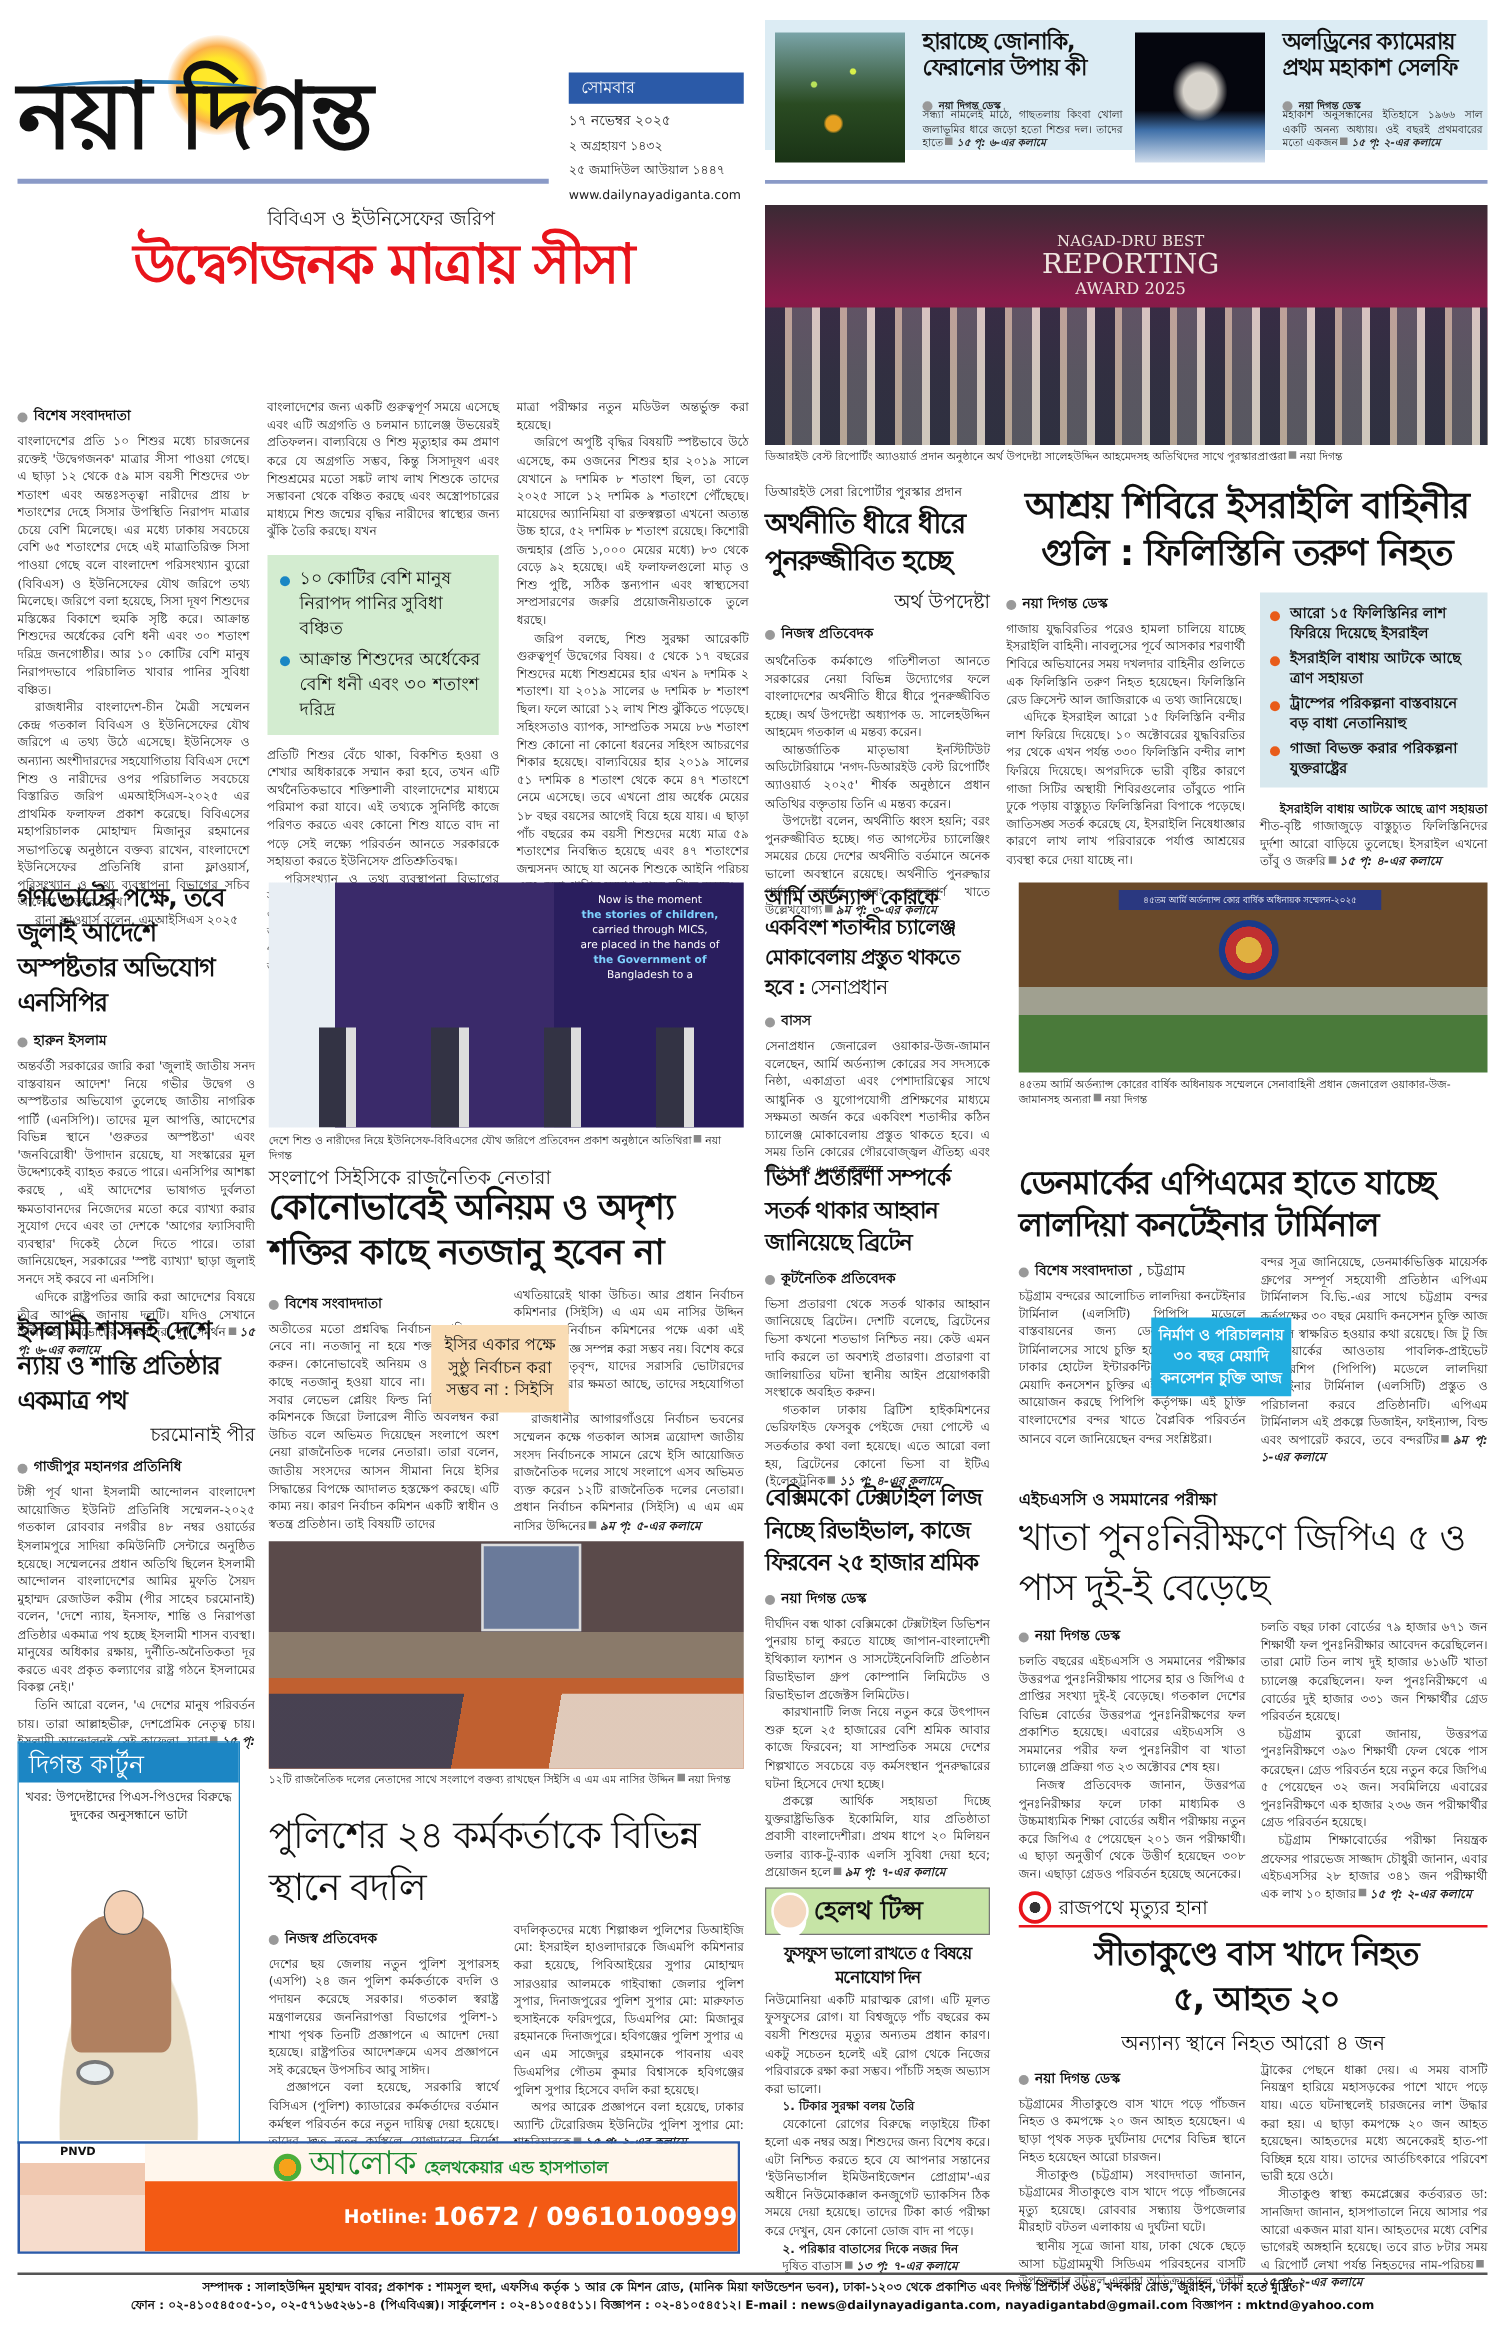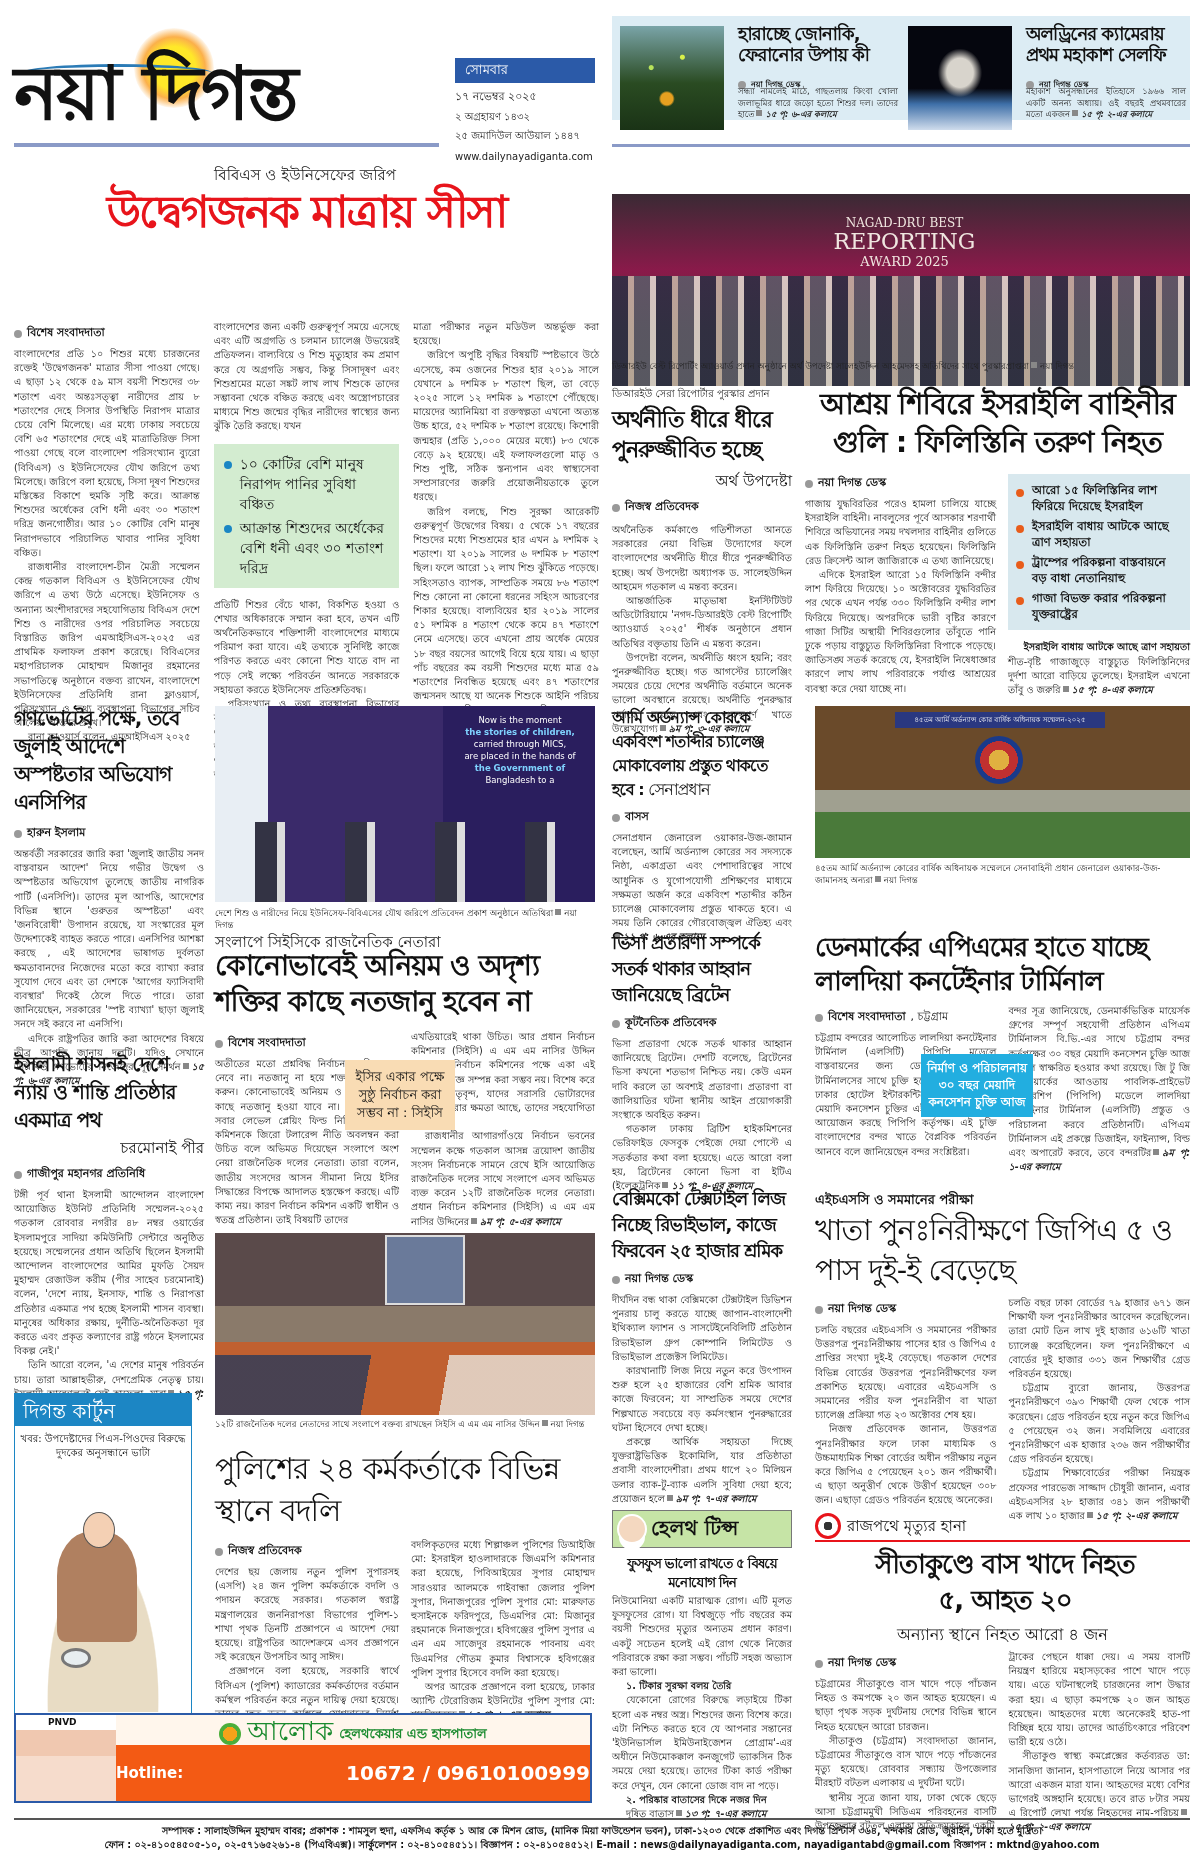--- a/index.html
+++ b/index.html
@@ -80,21 +80,21 @@
           <p>বাংলাদেশের প্রতি ১০ শিশুর মধ্যে চারজনের রক্তেই 'উদ্বেগজনক' মাত্রার সীসা পাওয়া গেছে। এ ছাড়া ১২ থেকে ৫৯ মাস বয়সী শিশুদের ৩৮ শতাংশ এবং অন্তঃসত্ত্বা নারীদের প্রায় ৮ শতাংশের দেহে সিসার উপস্থিতি নিরাপদ মাত্রার চেয়ে বেশি মিলেছে। এর মধ্যে ঢাকায় সবচেয়ে বেশি ৬৫ শতাংশের দেহে এই মাত্রাতিরিক্ত সিসা পাওয়া গেছে বলে বাংলাদেশ পরিসংখ্যান ব্যুরো (বিবিএস) ও ইউনিসেফের যৌথ জরিপে তথ্য মিলেছে। জরিপে বলা হয়েছে, সিসা দূষণ শিশুদের মস্তিষ্কের বিকাশে হুমকি সৃষ্টি করে। আক্রান্ত শিশুদের অর্ধেকের বেশি ধনী এবং ৩০ শতাংশ দরিদ্র জনগোষ্ঠীর। আর ১০ কোটির বেশি মানুষ নিরাপদভাবে পরিচালিত খাবার পানির সুবিধা বঞ্চিত।</p>
           <p>রাজধানীর বাংলাদেশ-চীন মৈত্রী সম্মেলন কেন্দ্র গতকাল বিবিএস ও ইউনিসেফের যৌথ জরিপে এ তথ্য উঠে এসেছে। ইউনিসেফ ও অন্যান্য অংশীদারদের সহযোগিতায় বিবিএস দেশে শিশু ও নারীদের ওপর পরিচালিত সবচেয়ে বিস্তারিত জরিপ এমআইসিএস-২০২৫ এর প্রাথমিক ফলাফল প্রকাশ করেছে। বিবিএসের মহাপরিচালক মোহাম্মদ মিজানুর রহমানের সভাপতিত্বে অনুষ্ঠানে বক্তব্য রাখেন, বাংলাদেশে ইউনিসেফের প্রতিনিধি রানা ফ্লাওয়ার্স, পরিসংখ্যান ও তথ্য ব্যবস্থাপনা বিভাগের সচিব আলেয়া আক্তার প্রমুখ।</p>
           <p>রানা ফ্লাওয়ার্স বলেন, এমআইসিএস ২০২৫</p>
         </div>
     </div>
     <div>
       <div class="body">বাংলাদেশের জন্য একটি গুরুত্বপূর্ণ সময়ে এসেছে এবং এটি অগ্রগতি ও চলমান চ্যালেঞ্জ উভয়েরই প্রতিফলন। বাল্যবিয়ে ও শিশু মৃত্যুহার কম প্রমাণ করে যে অগ্রগতি সম্ভব, কিন্তু সিসাদূষণ এবং শিশুশ্রমের মতো সঙ্কট লাখ লাখ শিশুকে তাদের সম্ভাবনা থেকে বঞ্চিত করছে এবং অস্ত্রোপচারের মাধ্যমে শিশু জন্মের বৃদ্ধির নারীদের স্বাস্থ্যের জন্য ঝুঁকি তৈরি করছে। যখন</div>
       <div style="background:#d3ecd0;padding:10px 10px;margin:10px 0;">
         <div class="bul">
             <span class="b" style="background:#1a86c4"></span>
-            <span style="font-size:14px;line-height:20px;">১০ কোটির বেশি মানুষ নিরাপদ পানির সুবিধা বঞ্চিত</span>
+            <span style="font-size:14px;line-height:20px;font-family:Liberation Serif, serif;">১০ কোটির বেশি মানুষ নিরাপদ পানির সুবিধা বঞ্চিত</span>
           </div>
         <div class="bul" style="margin-top:4px;">
             <span class="b" style="background:#1a86c4"></span>
             <span style="font-size:14px;line-height:20px;">আক্রান্ত শিশুদের অর্ধেকের বেশি ধনী এবং ৩০ শতাংশ দরিদ্র</span>
           </div>
       </div>
       <div class="body">
           <p>প্রতিটি শিশুর বেঁচে থাকা, বিকশিত হওয়া ও শেখার অধিকারকে সম্মান করা হবে, তখন এটি অর্থনৈতিকভাবে শক্তিশালী বাংলাদেশের মাধ্যমে পরিমাপ করা যাবে। এই তথ্যকে সুনির্দিষ্ট কাজে পরিণত করতে এবং কোনো শিশু যাতে বাদ না পড়ে সেই লক্ষ্যে পরিবর্তন আনতে সরকারকে সহায়তা করতে ইউনিসেফ প্রতিশ্রুতিবদ্ধ।</p>
           <p>পরিসংখ্যান ও তথ্য ব্যবস্থাপনা বিভাগের সচিব আলেয়া আক্তার বলেন, এবারের এমআইসিএস আগে যেকোনো সময়ের তুলনায় আরো প্রাসঙ্গিক। কারণ এতে প্রথমবারের মতো গর্ভবতী নারী এবং অল্পবয়সী শিশুদের মধ্যে অ্যানিমিয়া (রক্তস্বল্পতা) ও ভারী ধাতু দূষণের</p>
         </div>
@@ -103,21 +103,21 @@
       <div class="body">
           <p>মাত্রা পরীক্ষার নতুন মডিউল অন্তর্ভুক্ত করা হয়েছে।</p>
           <p>জরিপে অপুষ্টি বৃদ্ধির বিষয়টি স্পষ্টভাবে উঠে এসেছে, কম ওজনের শিশুর হার ২০১৯ সালে যেখানে ৯ দশমিক ৮ শতাংশ ছিল, তা বেড়ে ২০২৫ সালে ১২ দশমিক ৯ শতাংশে পৌঁছেছে। মায়েদের অ্যানিমিয়া বা রক্তস্বল্পতা এখনো অত্যন্ত উচ্চ হারে, ৫২ দশমিক ৮ শতাংশ রয়েছে। কিশোরী জন্মহার (প্রতি ১,০০০ মেয়ের মধ্যে) ৮৩ থেকে বেড়ে ৯২ হয়েছে। এই ফলাফলগুলো মাতৃ ও শিশু পুষ্টি, সঠিক স্তন্যপান এবং স্বাস্থ্যসেবা সম্প্রসারণের জরুরি প্রয়োজনীয়তাকে তুলে ধরছে।</p>
           <p>জরিপ বলছে, শিশু সুরক্ষা আরেকটি গুরুত্বপূর্ণ উদ্বেগের বিষয়। ৫ থেকে ১৭ বছরের শিশুদের মধ্যে শিশুশ্রমের হার এখন ৯ দশমিক ২ শতাংশ। যা ২০১৯ সালের ৬ দশমিক ৮ শতাংশ ছিল। ফলে আরো ১২ লাখ শিশু ঝুঁকিতে পড়েছে। সহিংসতাও ব্যাপক, সাম্প্রতিক সময়ে ৮৬ শতাংশ শিশু কোনো না কোনো ধরনের সহিংস আচরণের শিকার হয়েছে। বাল্যবিয়ের হার ২০১৯ সালের ৫১ দশমিক ৪ শতাংশ থেকে কমে ৪৭ শতাংশে নেমে এসেছে। তবে এখনো প্রায় অর্ধেক মেয়ের ১৮ বছর বয়সের আগেই বিয়ে হয়ে যায়। এ ছাড়া পাঁচ বছরের কম বয়সী শিশুদের মধ্যে মাত্র ৫৯ শতাংশের নিবন্ধিত হয়েছে এবং ৪৭ শতাংশের জন্মসনদ আছে যা অনেক শিশুকে আইনি পরিচয় এবং সেবা প্রাপ্তির সুযোগ থেকে বঞ্চিত করছে।</p>
           <p style="text-indent:14px"><span>শিশু সুরক্ষায়</span><span class="jump-sq"></span><span class="jump">৯ম পৃ: ১-এর কলামে</span></p>
         </div>
     </div>
   </div>
 </div>
 
-<div class="photo" style="left:612px;top:164px;width:578px;height:192px;background:linear-gradient(180deg,#3a2a34 0,#8a1a4a 40%,#5a3030 70%,#4a3a2a 100%);margin-top:30px;">
+<div class="photo" style="left:612px;top:164px;width:578px;height:192px;background:linear-gradient(180deg,#3a2a34 0,#8a1a4a 40%,#5a3030 70%,#4a3a2a 100%);">
   <div style="position:absolute;left:205px;top:22px;width:175px;text-align:center;color:#f0e6e0;font-family:'DejaVu Serif',serif;">
     <div style="font-size:12px;">NAGAD-DRU BEST</div>
     <div style="font-size:22px;line-height:24px;">REPORTING</div>
     <div style="font-size:13px;">AWARD 2025</div>
   </div>
   <div style="position:absolute;left:0;bottom:0;width:100%;height:110px;background:repeating-linear-gradient(90deg,#2a2f44 0 16px,#c8b8a8 16px 22px,#5a5d6a 22px 38px,#e6e0d6 38px 44px);opacity:.85;"></div>
 </div>
 <div class="abs cap" style="left:612px;top:360px;width:578px;"><span>ডিআরইউ বেস্ট রিপোর্টিং অ্যাওয়ার্ড প্রদান অনুষ্ঠানে অর্থ উপদেষ্টা সালেহউদ্দিন আহমেদসহ অতিথিদের সাথে পুরস্কারপ্রাপ্তরা</span><span class="jump-sq"></span><span>নয়া দিগন্ত</span></div>
 
 <div class="abs" style="left:612px;top:386px;width:180px;">
@@ -396,21 +396,21 @@
 <div class="abs" style="left:14px;top:1713px;width:578px;height:90px;border:2px solid #2b5aa8;display:flex;">
   <div style="width:100px;height:100%;background:linear-gradient(180deg,#fff 0 18%,#f0c8b0 18% 48%,#f6dccc 48%);position:relative;">
     <span style="position:absolute;left:32px;top:2px;font-size:9px;font-weight:bold;">PNVD</span>
   </div>
   <div style="flex:1;display:flex;flex-direction:column;background:#fff6ec;">
     <div style="display:flex;align-items:flex-end;justify-content:center;gap:6px;height:30px;">
       <span style="width:22px;height:22px;border-radius:50%;background:radial-gradient(circle,#f6a21a 0 45%,#4cae3a 46%);display:inline-block;"></span>
       <span style="font-size:26px;font-weight:normal;color:#1a8a2e;line-height:28px;">আলোক</span>
       <span style="font-size:13px;color:#1a8a2e;font-weight:bold;">হেলথকেয়ার এন্ড হাসপাতাল</span>
     </div>
-    <div style="flex:1;background:#f35a14;color:#fff;font-weight:bold;display:flex;align-items:center;justify-content:space-between;gap:14px;">
+    <div style="flex:1;background:#f35a14;color:#fff;font-weight:bold;display:flex;align-items:center;justify-content:flex-end;gap:4px;">
       <span style="font-size:15px;">Hotline:</span>
       <span style="font-size:20px;">10672 / 09610100999</span>
     </div>
   </div>
 </div>
 
 <div class="abs" style="left:14px;top:1818px;width:1176px;height:2px;background:#555;"></div>
 <div class="abs" style="left:14px;top:1824px;width:1176px;text-align:center;font-size:9.6px;line-height:14px;font-weight:bold;color:#111;">
   <div>সম্পাদক : সালাহউদ্দিন মুহাম্মদ বাবর; প্রকাশক : শামসুল হুদা, এফসিএ কর্তৃক ১ আর কে মিশন রোড, (মানিক মিয়া ফাউন্ডেশন ভবন), ঢাকা-১২০৩ থেকে প্রকাশিত এবং দিগন্ত প্রিন্টার্স ৩৬৪, খন্দকার রোড, জুরাইন, ঢাকা হতে মুদ্রিত।</div>
   <div>ফোন : ০২-৪১০৫৪৫০৫-১০, ০২-৫৭১৬৫২৬১-৪ (পিএবিএক্স)। সার্কুলেশন : ০২-৪১০৫৪৫১১। বিজ্ঞাপন : ০২-৪১০৫৪৫১২। E-mail : news@dailynayadiganta.com, nayadigantabd@gmail.com বিজ্ঞাপন : mktnd@yahoo.com</div>

